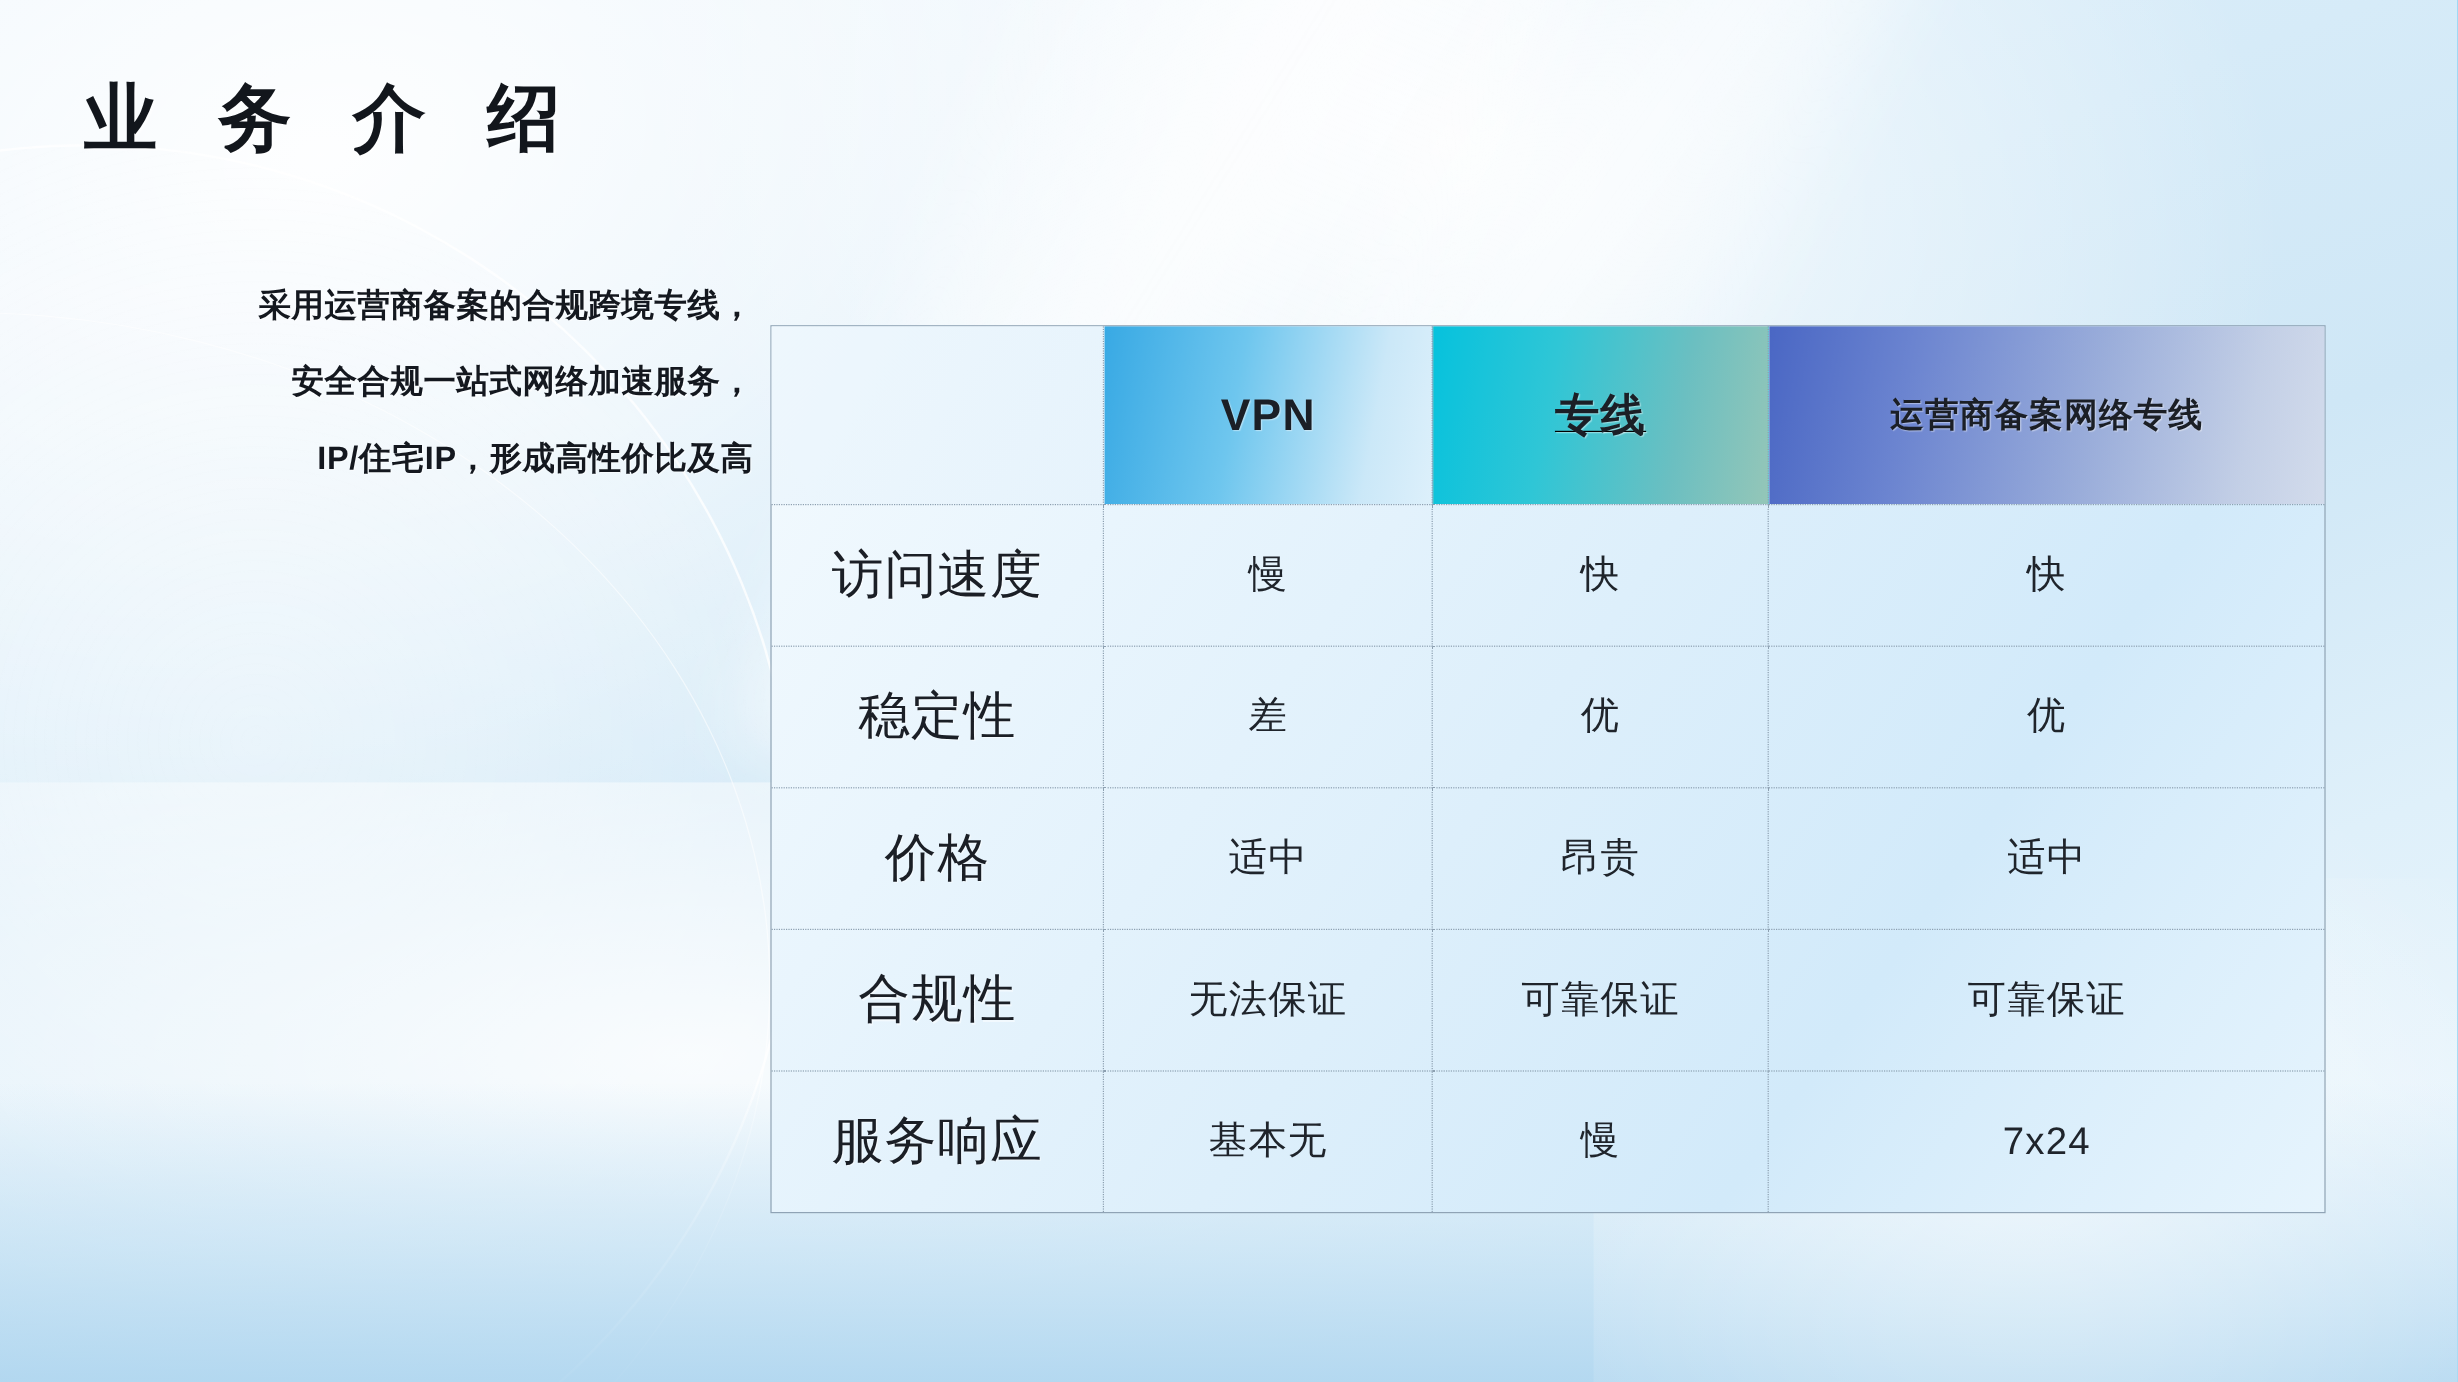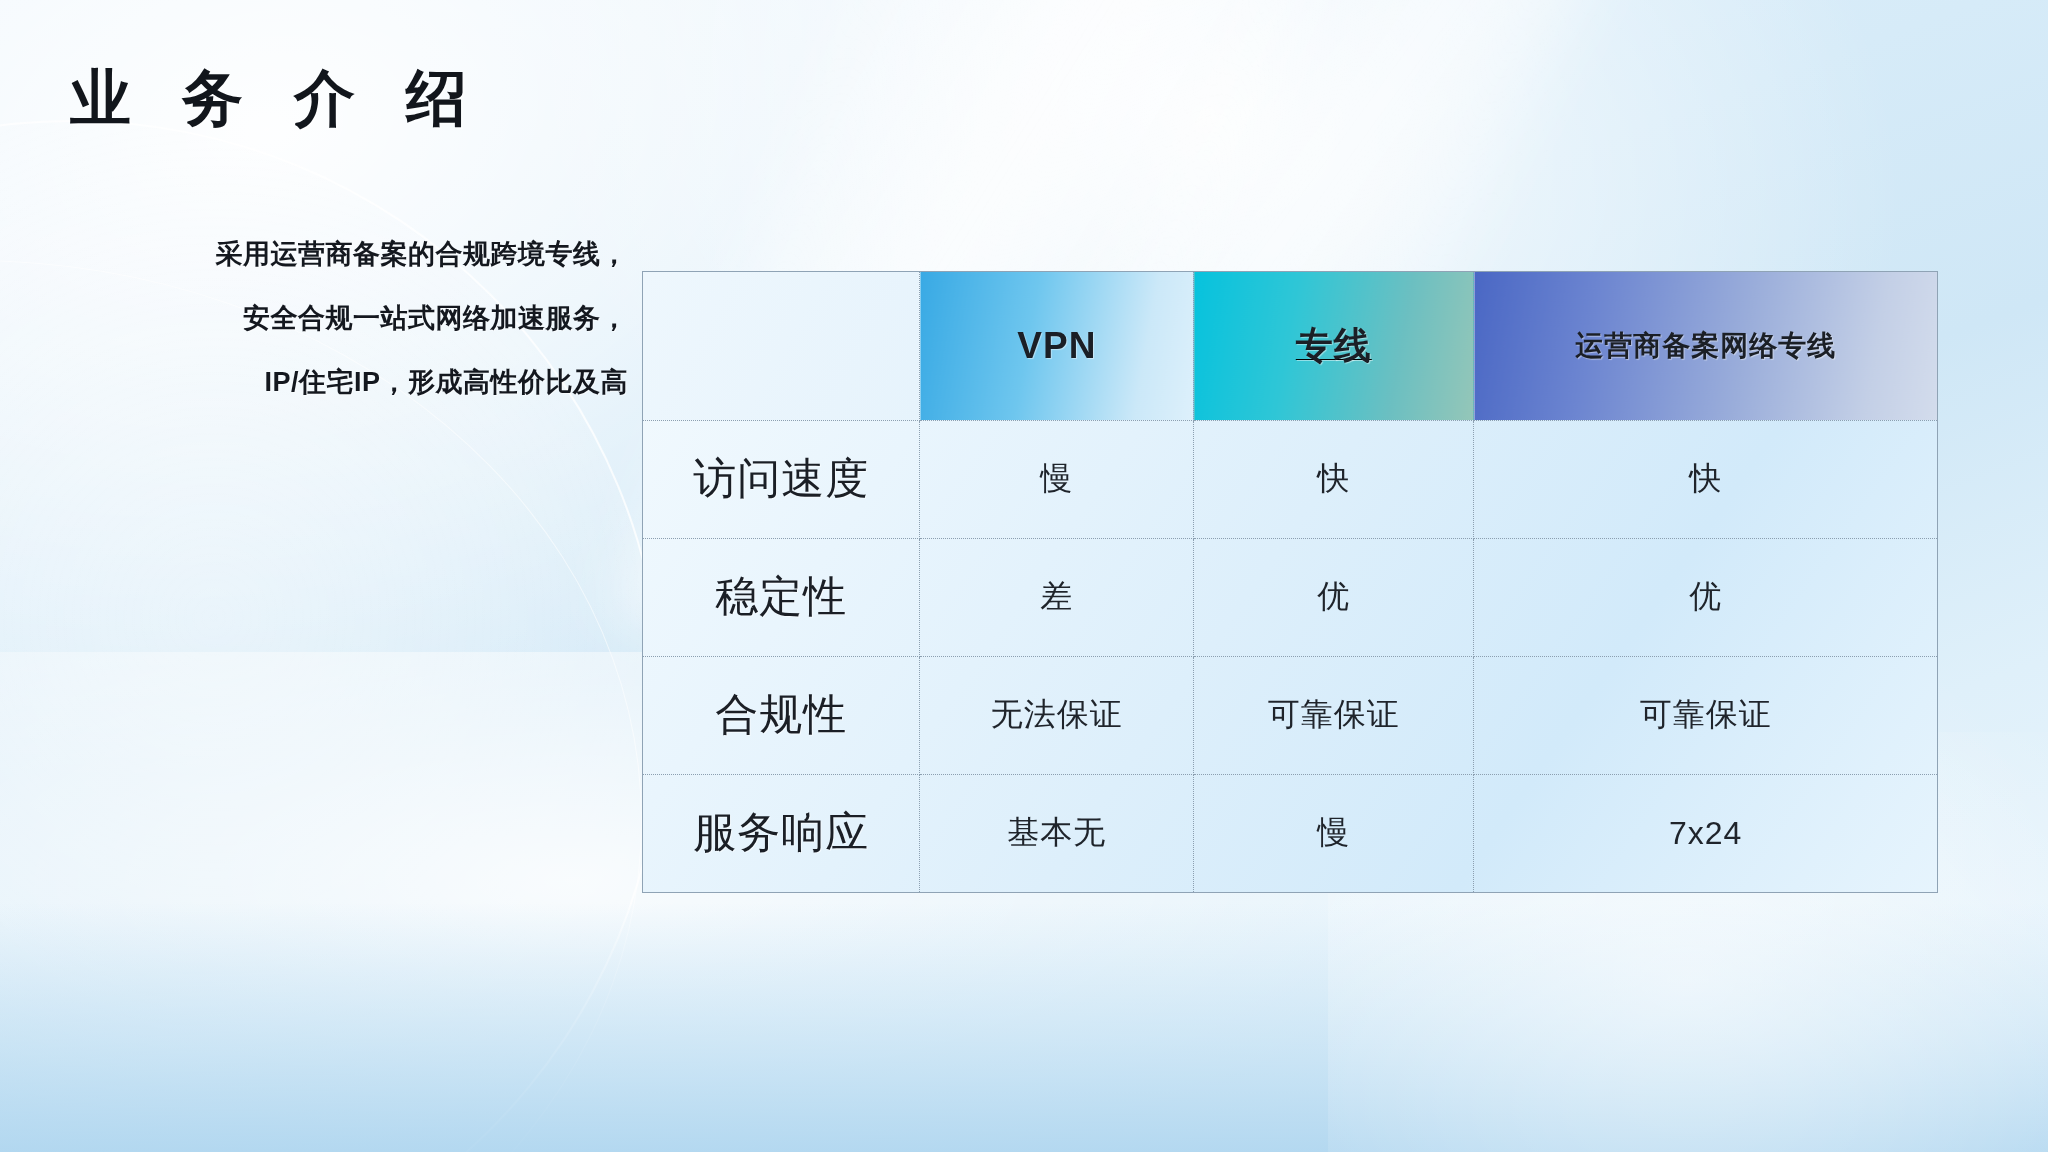--- a/index.html
+++ b/index.html
@@ -279,20 +279,26 @@
           <td class="val">快</td>
           <td class="val">快</td>
         </tr>
         <tr>
           <td class="rowlabel">稳定性</td>
           <td class="val">差</td>
           <td class="val">优</td>
           <td class="val">优</td>
         </tr>
         <tr>
+          <td class="rowlabel">价格</td>
+          <td class="val">适中</td>
+          <td class="val">昂贵</td>
+          <td class="val">适中</td>
+        </tr>
+        <tr>
           <td class="rowlabel">合规性</td>
           <td class="val">无法保证</td>
           <td class="val">可靠保证</td>
           <td class="val">可靠保证</td>
         </tr>
         <tr>
           <td class="rowlabel">服务响应</td>
           <td class="val">基本无</td>
           <td class="val">慢</td>
           <td class="val">7x24</td>

